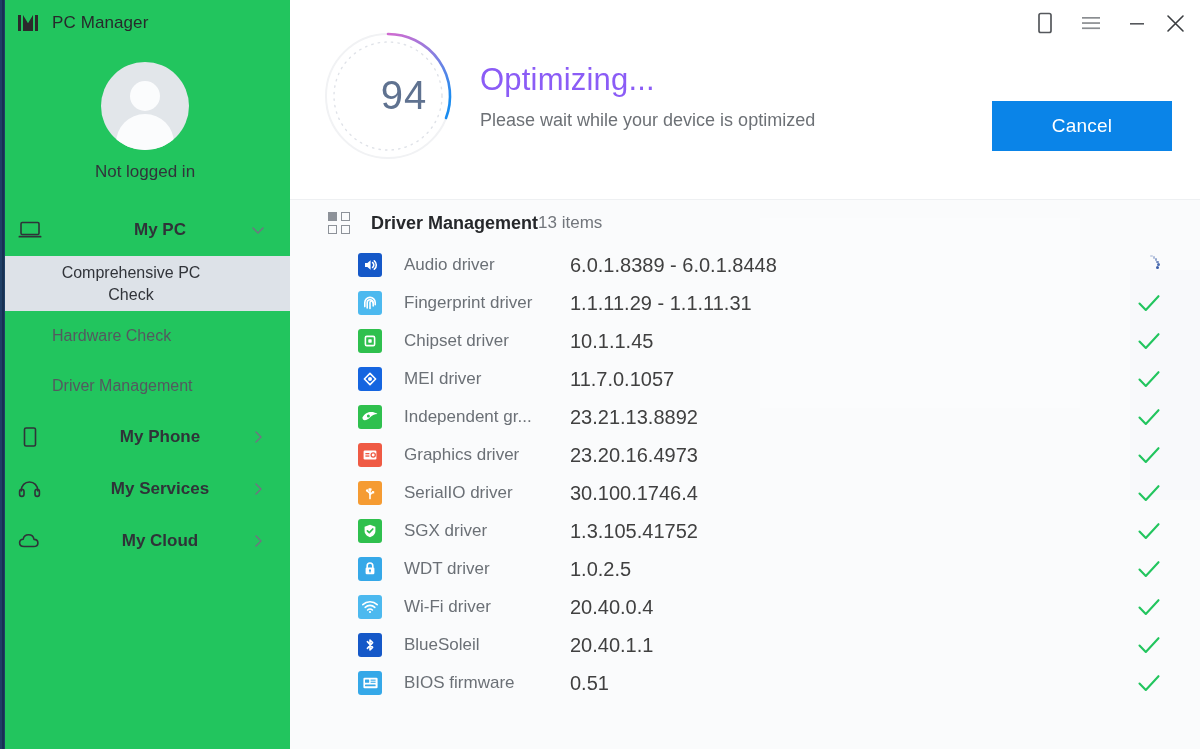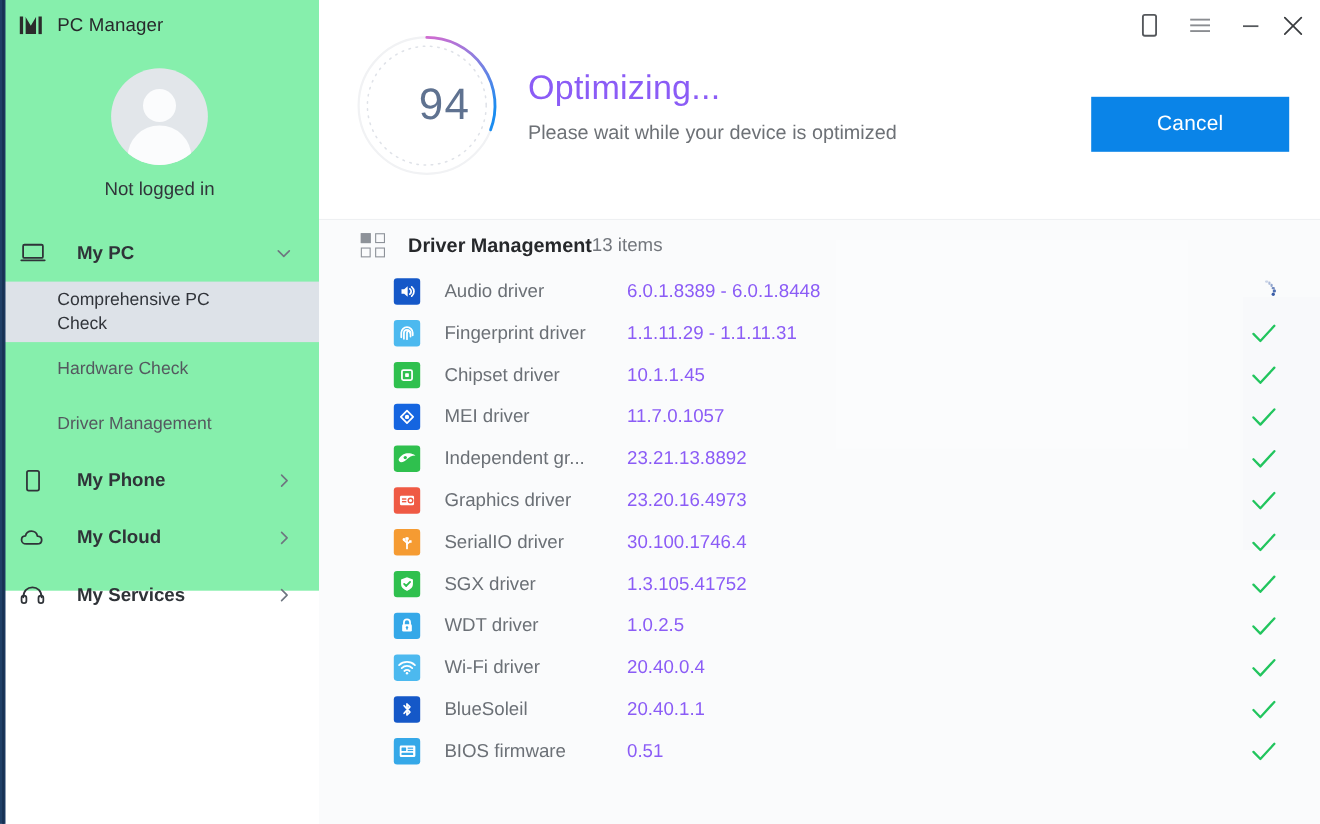--- a/index.html
+++ b/index.html
@@ -25,24 +25,25 @@
   }
   .left-edge-inner {
     position: absolute; left: 2px; top: 0;
     width: 2px; height: 749px;
     background: #173153;
   }
 
   
   .sidebar {
     position: relative;
-    width: 290px; height: 537px;
-    background: #86efac;
+    width: 290px; height: 749px;
+    background: #22c55e;
     flex: 0 0 290px;
     z-index: 20;
+    text-align: center;
   }
   .sidebar-titlebar {
     height: 46px;
     display: flex; align-items: center;
     padding-left: 18px;
     gap: 14px;
   }
   .logo-mark {
     width: 20px; height: 18px;
     position: relative;
@@ -205,21 +206,21 @@
   }
   .header-sub {
     margin-top: 12px;
     font-size: 18px;
     color: #6d7176;
     font-weight: 400;
   }
 
   .cancel-button {
     position: absolute;
-    right: 28px; top: 88px;
+    right: 28px; top: 101px;
     width: 180px; height: 50px;
     background: #0a84e8;
     color: #ffffff;
     border: none;
     font-size: 19px;
     font-family: inherit;
     cursor: pointer;
     letter-spacing: .2px;
   }
 
@@ -295,22 +296,22 @@
   .row-name {
     margin-left: 22px;
     width: 166px;
     flex: 0 0 166px;
     font-size: 17px;
     color: #6b7076;
     white-space: nowrap;
     overflow: hidden;
   }
   .row-version {
-    font-size: 17px;
-    color: #8b5cf6;
+    font-size: 20px;
+    color: #404040;
     white-space: nowrap;
   }
   .row-status {
     position: absolute;
     right: 38px; top: 50%;
     transform: translateY(-50%);
     width: 26px; height: 26px;
     display: flex; align-items: center; justify-content: center;
   }
   .check svg { display: block; }
@@ -392,41 +393,41 @@
         <span class="nav-label">My Phone</span>
         <span class="chev">
           <svg width="16" height="16" viewBox="0 0 16 16">
             <path d="M6 3 L11 8 L6 13" fill="none" stroke="#6e7680" stroke-width="1.5" stroke-linecap="round" stroke-linejoin="round"></path>
           </svg>
         </span>
       </div>
 
       <div class="nav-item">
         <span class="nav-icon">
-          <svg width="26" height="20" viewBox="0 0 26 20">
-            <path d="M6 15.5 C3 15.5 1.6 13.6 1.6 11.8 C1.6 9.8 3.2 8.3 5.2 8.2 C5.7 5.6 7.9 3.8 10.6 3.8 C13.4 3.8 15.6 5.8 16 8.4 C18.3 8.5 19.9 10 19.9 11.9 C19.9 13.8 18.4 15.5 15.7 15.5 Z" fill="none" stroke="#2f3338" stroke-width="1.6" stroke-linejoin="round"></path>
-          </svg>
-        </span>
-        <span class="nav-label">My Cloud</span>
-        <span class="chev">
-          <svg width="16" height="16" viewBox="0 0 16 16">
-            <path d="M6 3 L11 8 L6 13" fill="none" stroke="#6e7680" stroke-width="1.5" stroke-linecap="round" stroke-linejoin="round"></path>
-          </svg>
-        </span>
-      </div>
-
-      <div class="nav-item">
-        <span class="nav-icon">
           <svg width="26" height="22" viewBox="0 0 26 22">
             <path d="M3.2 13 C3.2 7.2 7 4 11.5 4 C16 4 19.8 7.2 19.8 13" fill="none" stroke="#2f3338" stroke-width="1.6" stroke-linecap="round"></path>
             <rect x="1.6" y="11.4" width="4.4" height="7" rx="2.2" fill="none" stroke="#2f3338" stroke-width="1.6"></rect>
             <rect x="17" y="11.4" width="4.4" height="7" rx="2.2" fill="none" stroke="#2f3338" stroke-width="1.6"></rect>
           </svg>
         </span>
         <span class="nav-label">My Services</span>
+        <span class="chev">
+          <svg width="16" height="16" viewBox="0 0 16 16">
+            <path d="M6 3 L11 8 L6 13" fill="none" stroke="#6e7680" stroke-width="1.5" stroke-linecap="round" stroke-linejoin="round"></path>
+          </svg>
+        </span>
+      </div>
+
+      <div class="nav-item">
+        <span class="nav-icon">
+          <svg width="26" height="20" viewBox="0 0 26 20">
+            <path d="M6 15.5 C3 15.5 1.6 13.6 1.6 11.8 C1.6 9.8 3.2 8.3 5.2 8.2 C5.7 5.6 7.9 3.8 10.6 3.8 C13.4 3.8 15.6 5.8 16 8.4 C18.3 8.5 19.9 10 19.9 11.9 C19.9 13.8 18.4 15.5 15.7 15.5 Z" fill="none" stroke="#2f3338" stroke-width="1.6" stroke-linejoin="round"></path>
+          </svg>
+        </span>
+        <span class="nav-label">My Cloud</span>
         <span class="chev">
           <svg width="16" height="16" viewBox="0 0 16 16">
             <path d="M6 3 L11 8 L6 13" fill="none" stroke="#6e7680" stroke-width="1.5" stroke-linecap="round" stroke-linejoin="round"></path>
           </svg>
         </span>
       </div>
 
     </nav>
   </aside>
 

